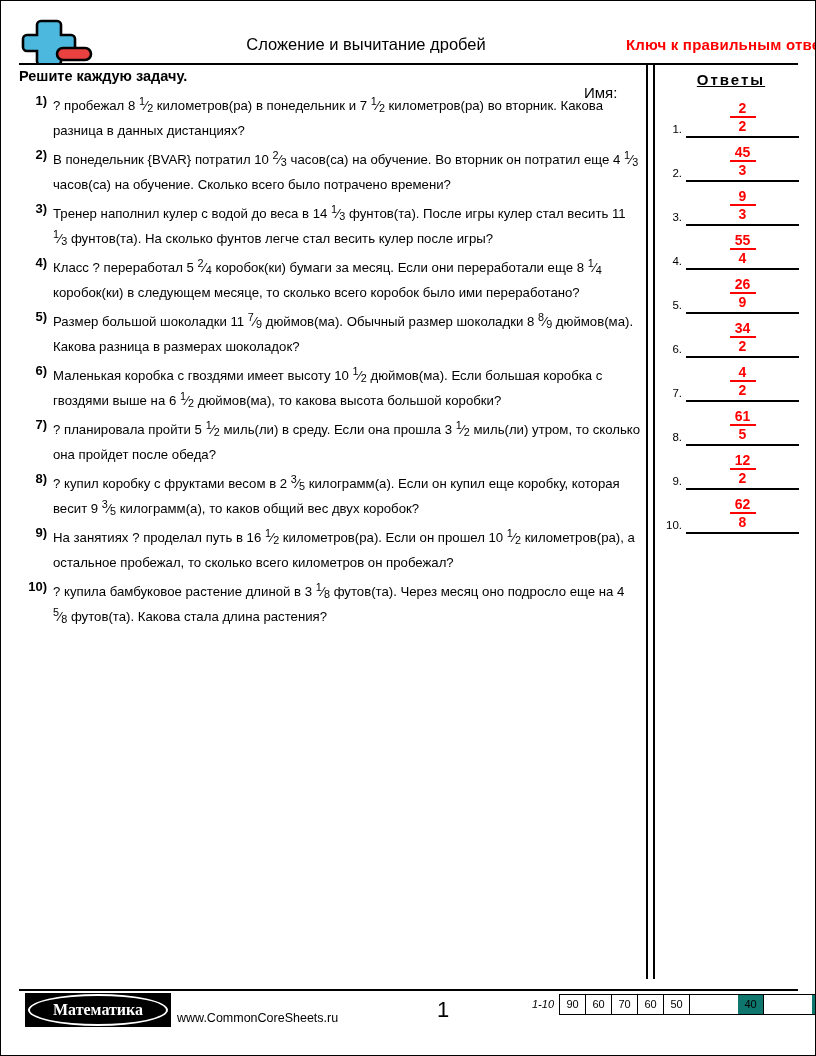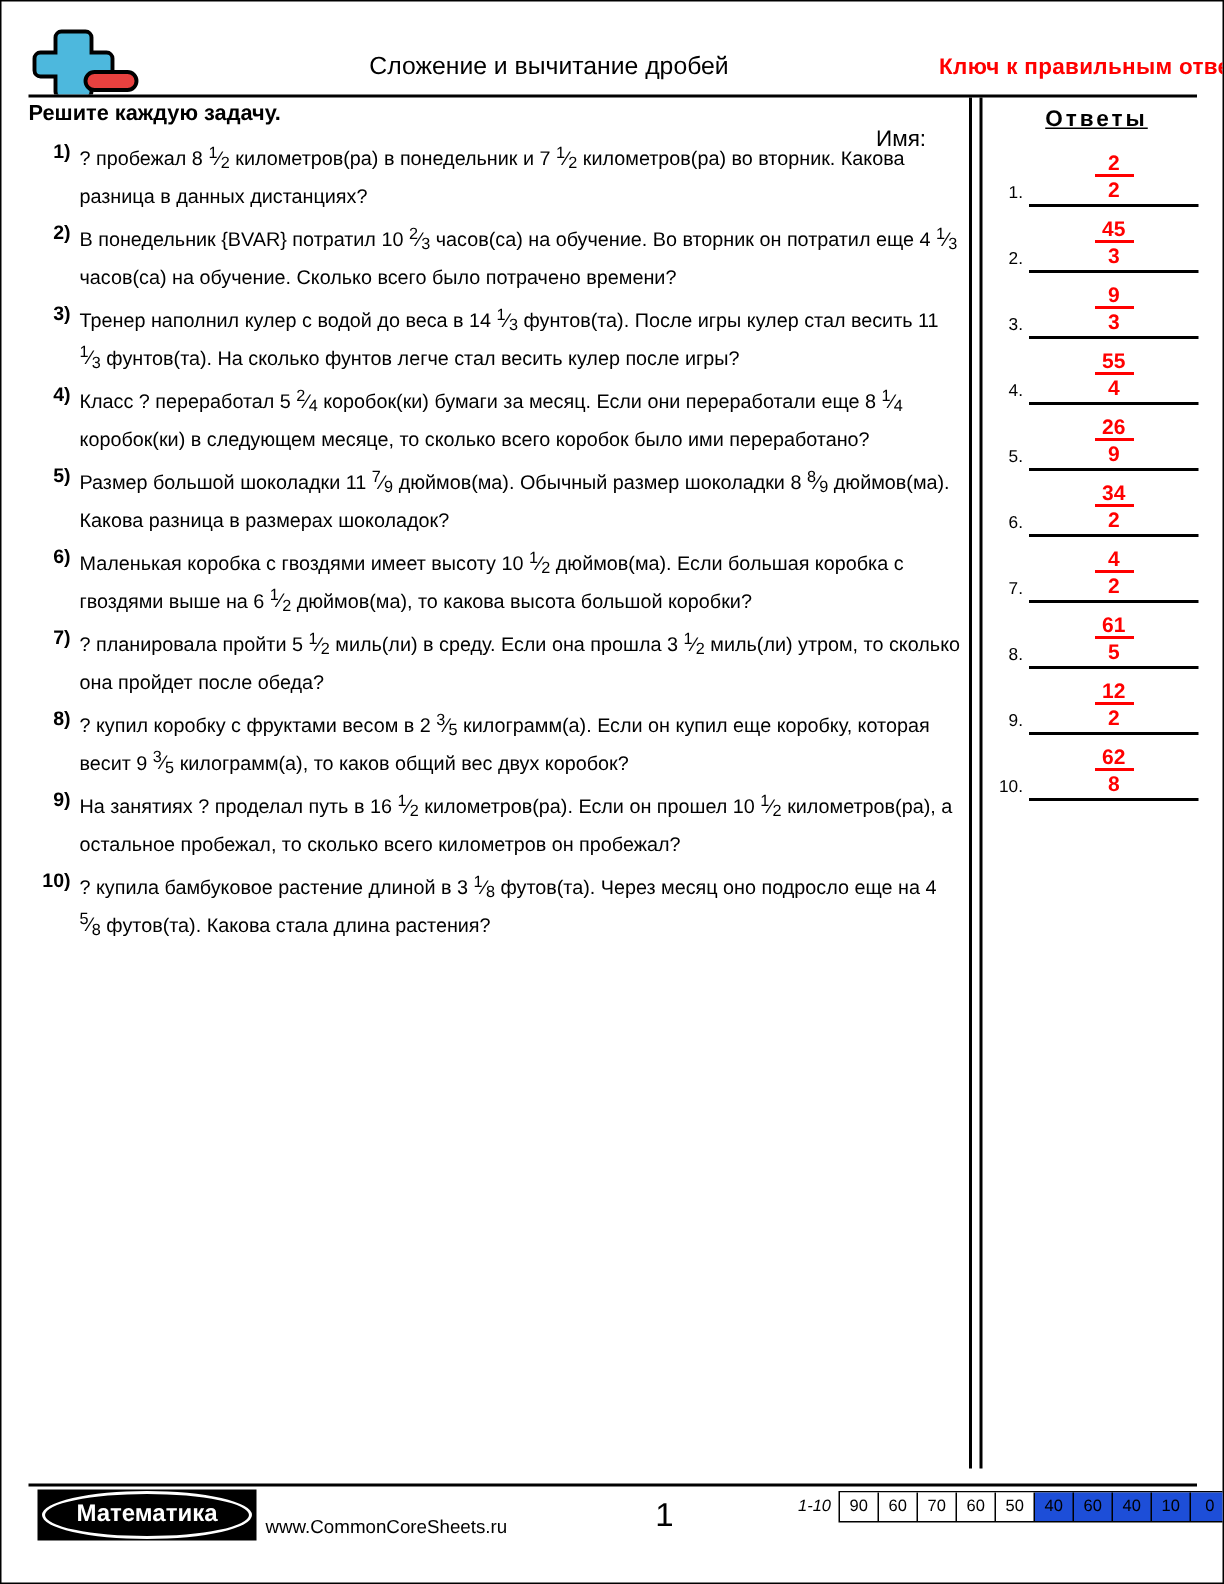--- a/index.html
+++ b/index.html
@@ -217,20 +217,21 @@
     display: flex;
     align-items: center;
     justify-content: center;
   }
   .brand-text {
     color: #ffffff;
     font-size: 16px;
     font-weight: bold;
     line-height: 18px;
     white-space: nowrap;
+    font-family: Liberation Serif, serif;
   }
   .site-url {
     position: absolute;
     left: 176px; top: 20px;
     font-size: 12.5px;
     line-height: 15px;
     white-space: nowrap;
   }
   .page-number {
     position: absolute;
@@ -260,21 +261,21 @@
   .score-cell {
     width: 25px;
     height: 19px;
     border-right: 1px solid #000000;
     font-size: 11px;
     line-height: 19px;
     text-align: center;
     background: #ffffff;
   }
   .score-cell:last-child { border-right: none; }
-  .score-cell.hl { background: #1d4ed8; }
+  .score-cell.hl { background: #0f766e; margin-left: 48px; }
 </style>
 </head>
 <body>
 
 <div class="page">
 
   <div class="header">
     <svg class="logo-plusminus" viewBox="0 0 74 44">
       <path d="M22 2 h16 a4 4 0 0 1 4 4 v10 h10 a4 4 0 0 1 4 4 v8 a4 4 0 0 1 -4 4 h-10 v10 a4 4 0 0 1 -4 4 h-16 a4 4 0 0 1 -4 -4 v-10 h-10 a4 4 0 0 1 -4 -4 v-8 a4 4 0 0 1 4 -4 h10 v-10 a4 4 0 0 1 4 -4 z" fill="#4db8dd" stroke="#000" stroke-width="2.6"></path>
       <rect x="38" y="29" width="34" height="12" rx="6" fill="#e8413f" stroke="#000" stroke-width="2.6"></rect>

